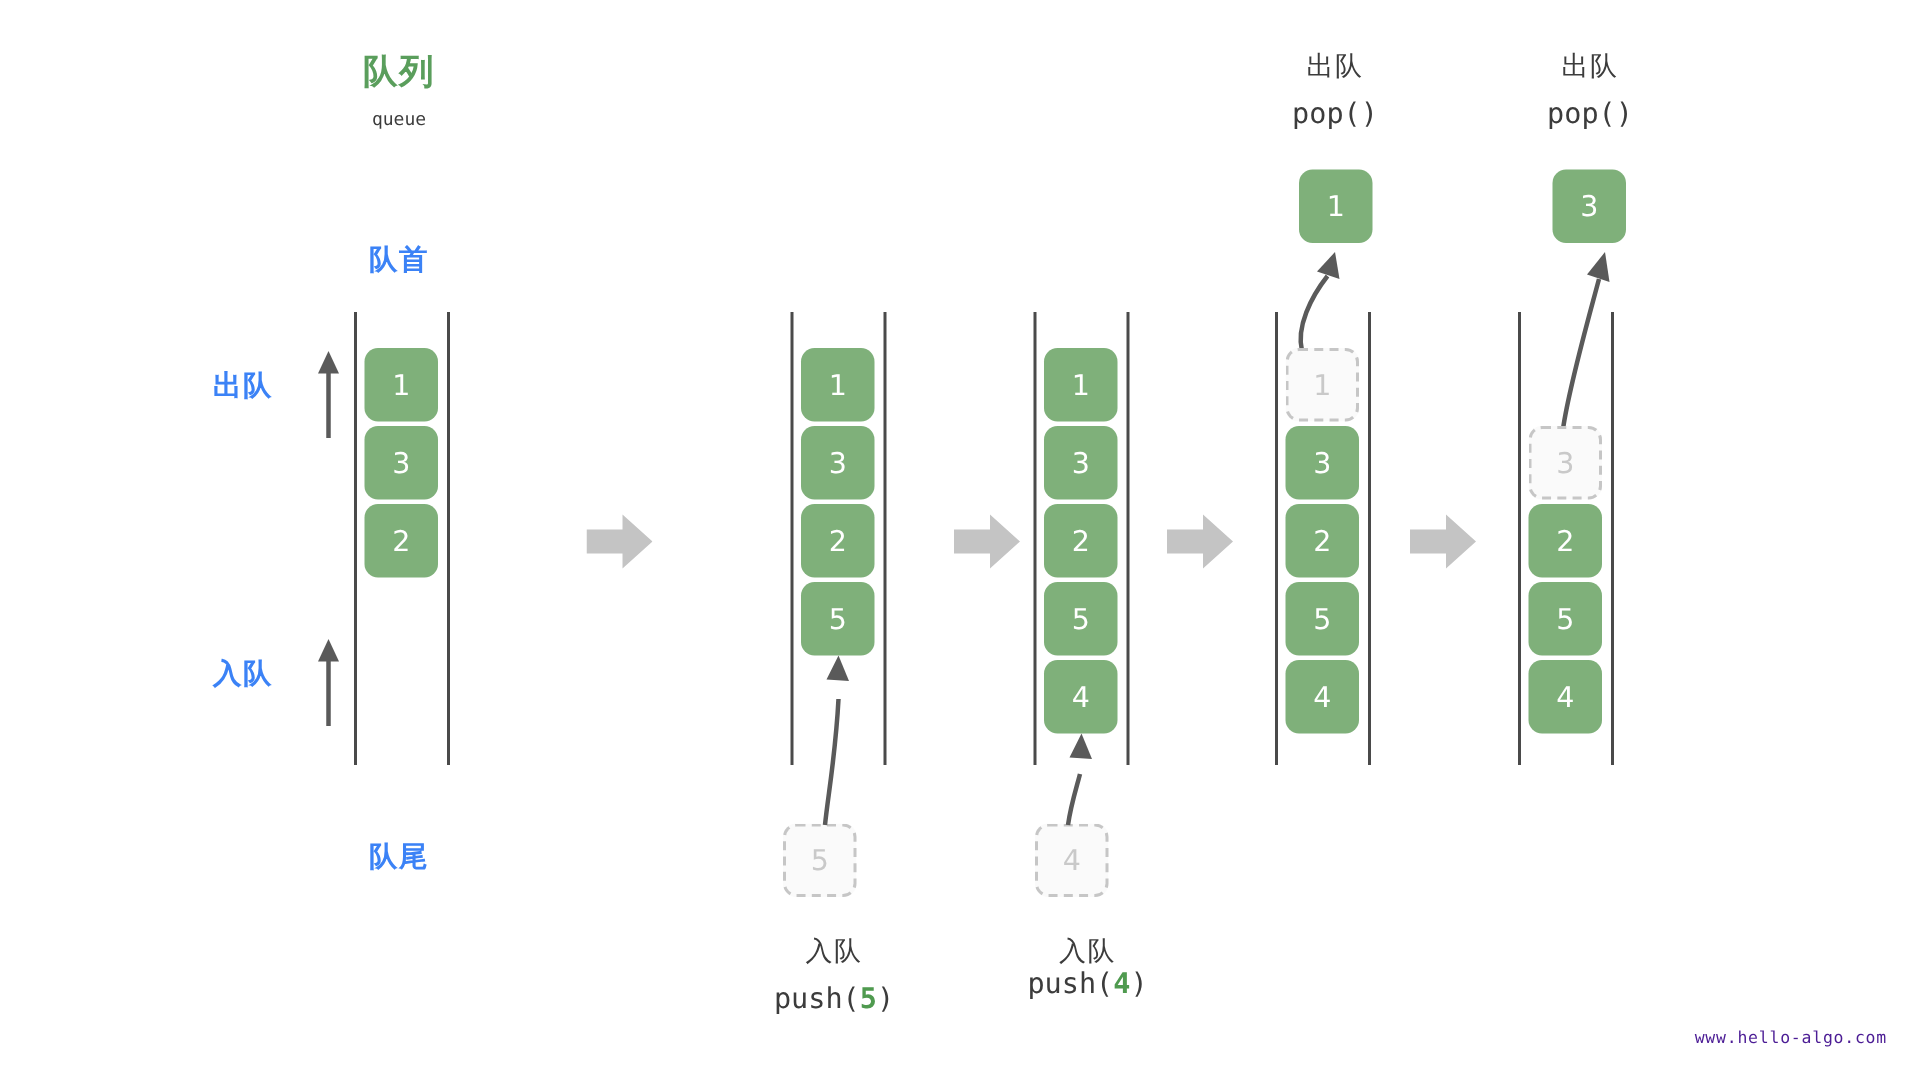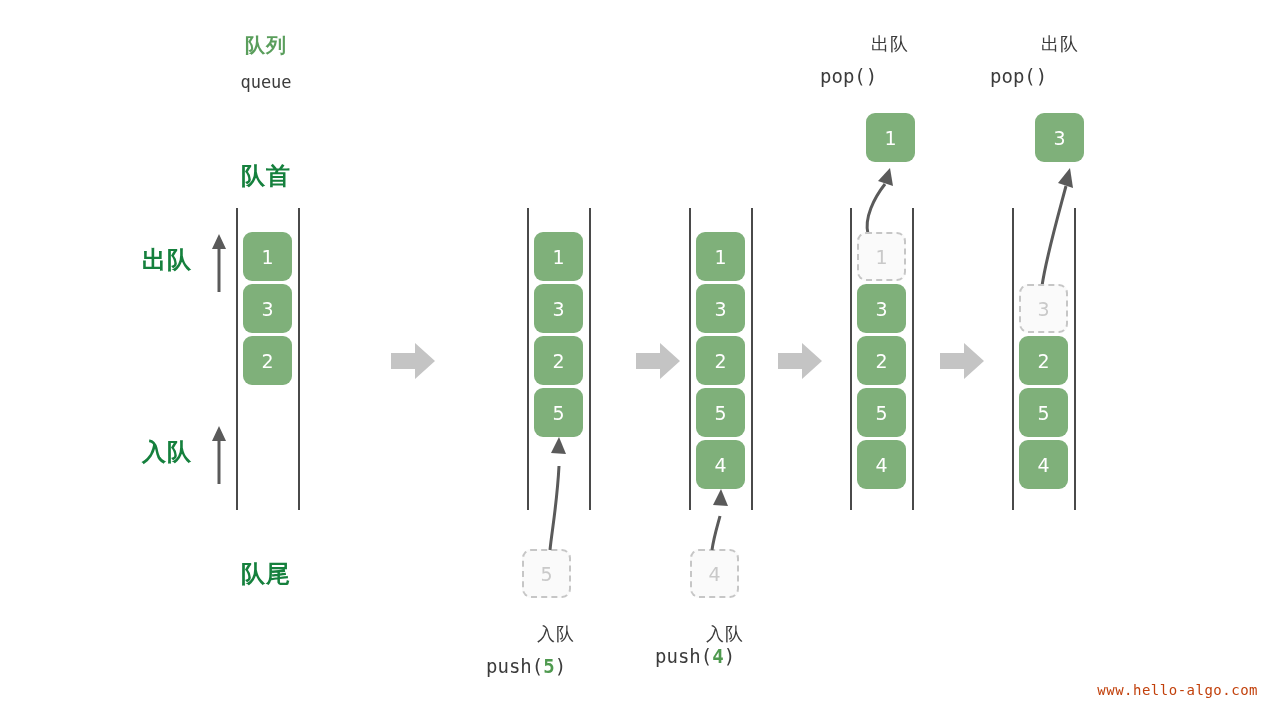--- a/index.html
+++ b/index.html
@@ -20,58 +20,58 @@
     position: absolute;
     left: 0; top: 0;
     width: 1280px;
     height: 720px;
   }
 
   .abs { position: absolute; }
 
   
   .title-cn {
-    font-size: 20px;
+    font-size: 23px;
     font-weight: bold;
     color: #5a9e5c;
     text-align: center;
     letter-spacing: 1px;
   }
   .title-en {
     font-family: "DejaVu Sans Mono", "Liberation Mono", monospace;
-    font-size: 17px;
+    font-size: 12px;
     color: #3c3c3c;
     text-align: center;
   }
   .label-bold {
-    font-size: 24px;
+    font-size: 19px;
     font-weight: bold;
-    color: #15803d;
+    color: #3b82f6;
     text-align: center;
     letter-spacing: 1px;
   }
   .op-cn {
     font-size: 18px;
     color: #3c3c3c;
     text-align: center;
     letter-spacing: 1px;
   }
   .op-code {
     font-family: "DejaVu Sans Mono", "Liberation Mono", monospace;
     font-size: 19px;
     color: #3c3c3c;
-    text-align: left;
+    text-align: center;
     white-space: pre;
   }
   .op-code .arg { color: #4f9a4f; font-weight: bold; }
 
   .watermark {
     font-family: "DejaVu Sans Mono", "Liberation Mono", monospace;
-    font-size: 14px;
-    color: #c2410c;
+    font-size: 11px;
+    color: #4c1d95;
     letter-spacing: 0.5px;
   }
 
   
   .rail {
     position: absolute;
     width: 2px;
     background: #4a4a4a;
   }
 

